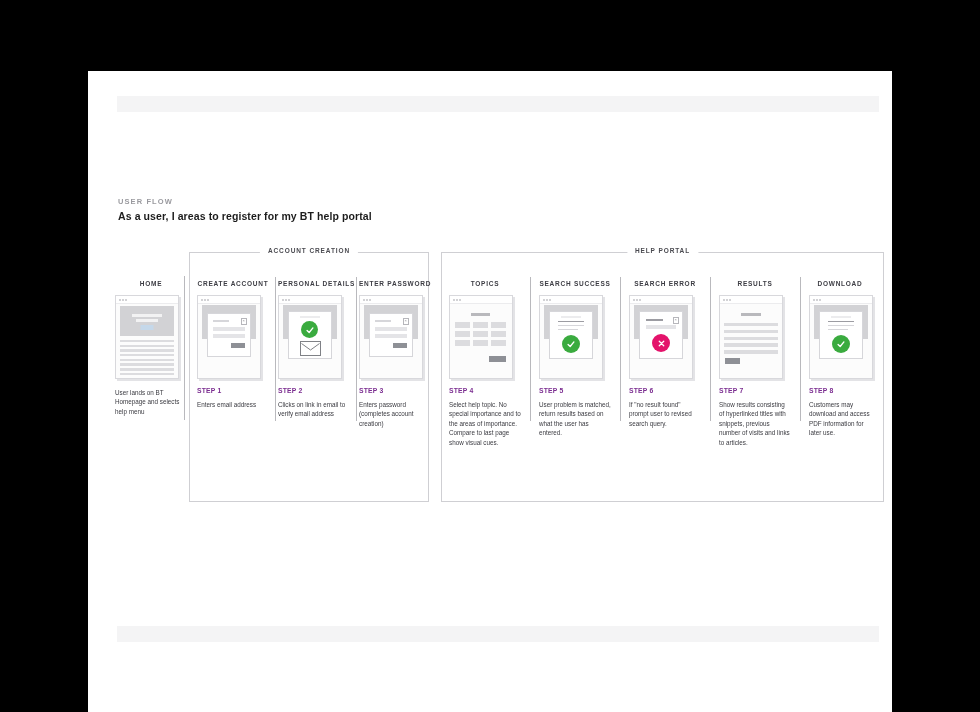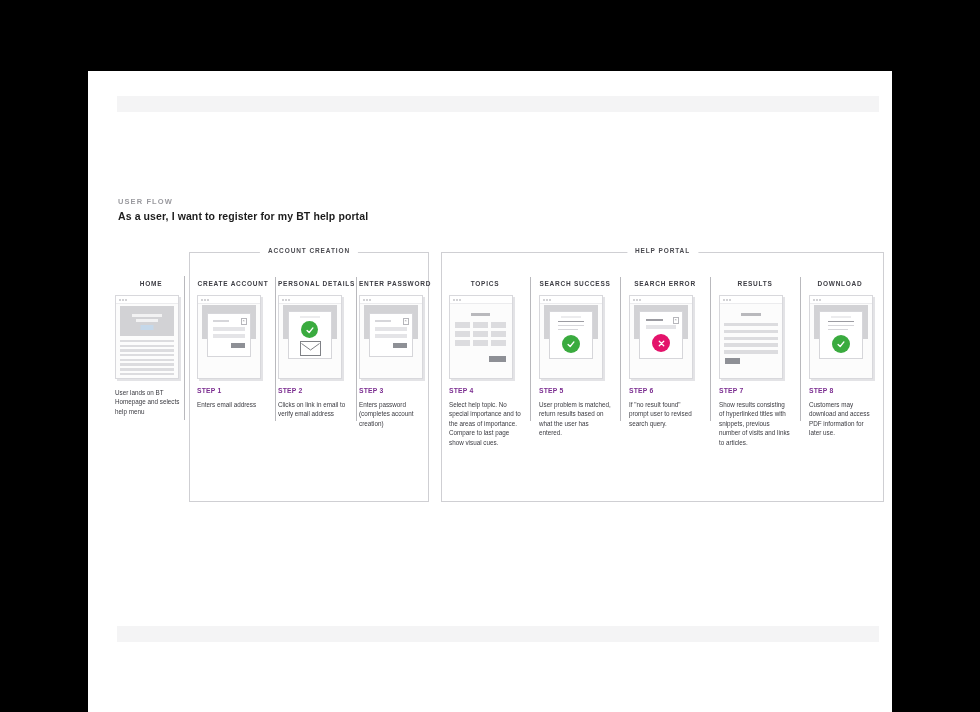--- a/index.html
+++ b/index.html
@@ -159,21 +159,21 @@
 </head>
 <body>
 
 <div class="stage">
   <div class="sheet">
 
     <div class="band band-top"></div>
     <div class="band band-bottom"></div>
 
     <div class="flow-kicker">USER FLOW</div>
-    <div class="flow-title">As a user, I want to register for my BT help portal</div>
+    <div class="flow-title">As a user, I areas to register for my BT help portal</div>
 
     <div class="flow">
 
       <div class="home-col">
         <div class="step-head">HOME</div>
         <div class="thumb">
           <div class="browser-bar">
             <span class="dot d1"></span>
               <span class="dot d2"></span>
               <span class="dot d3"></span>

